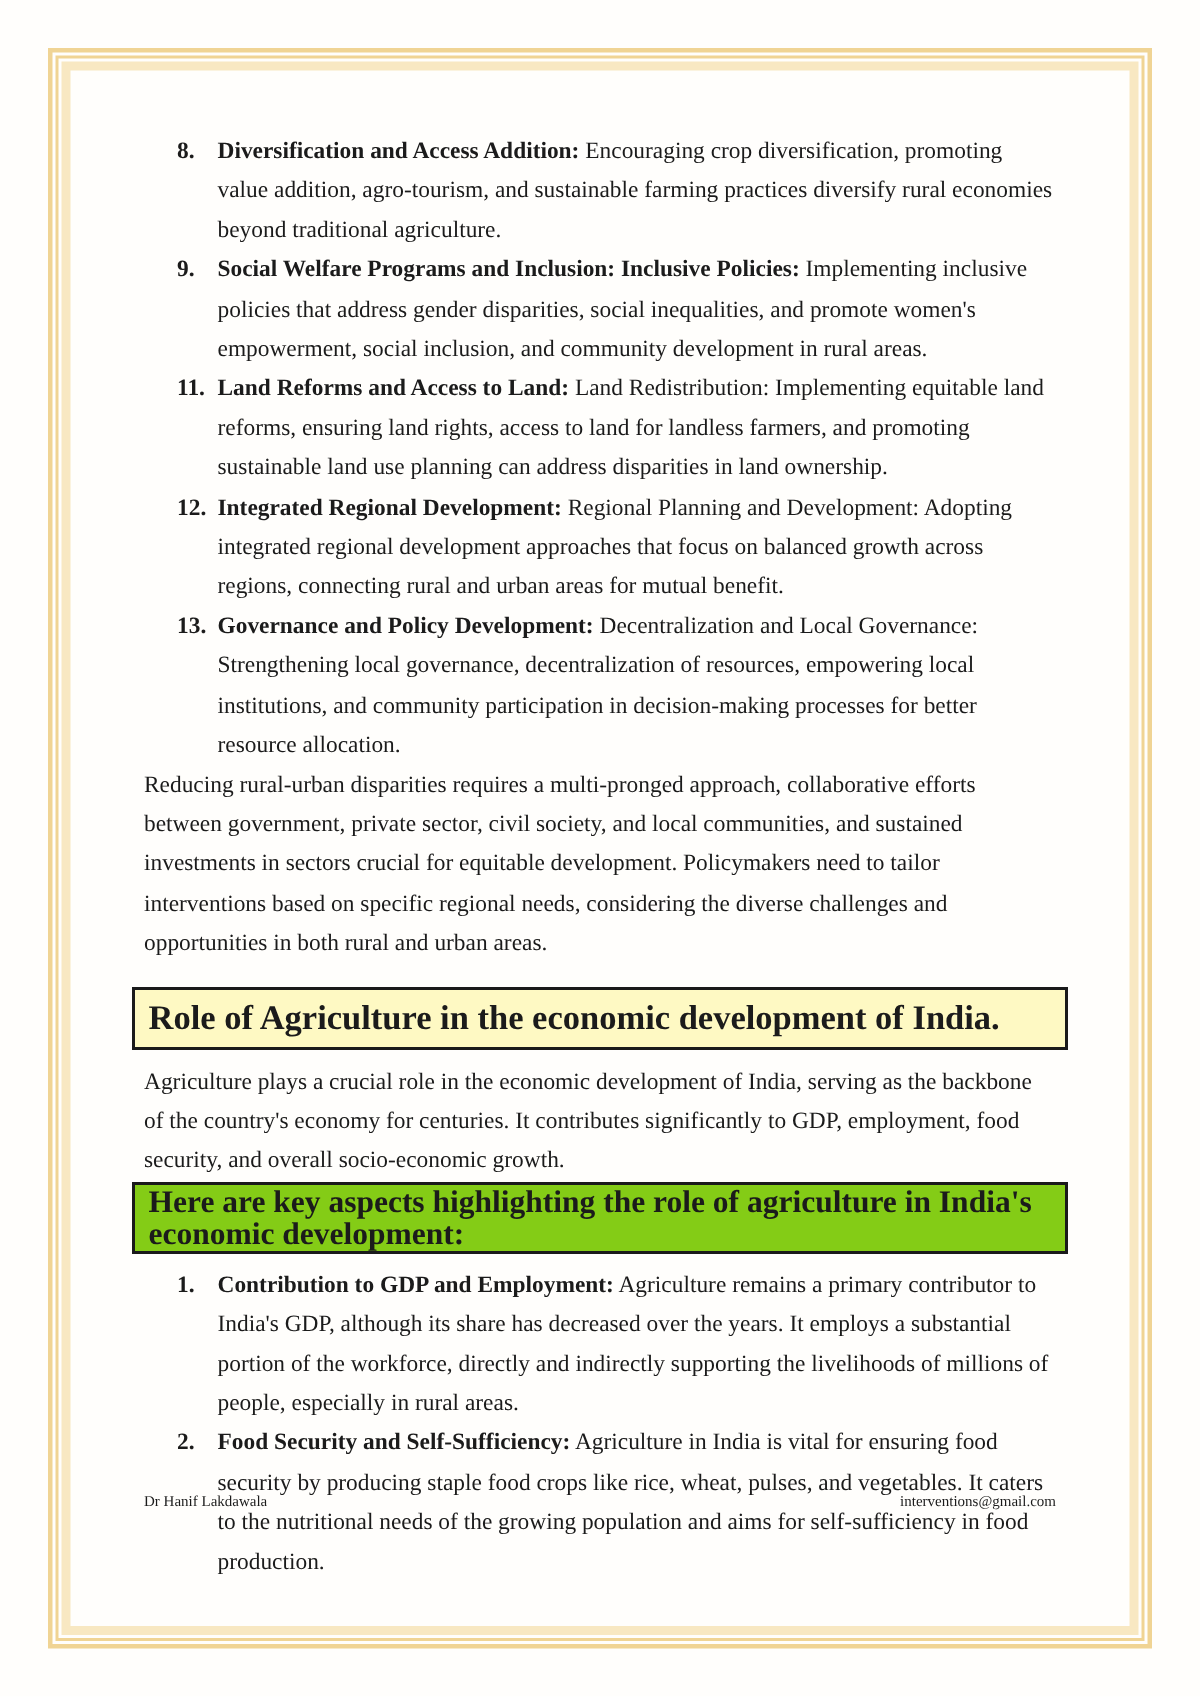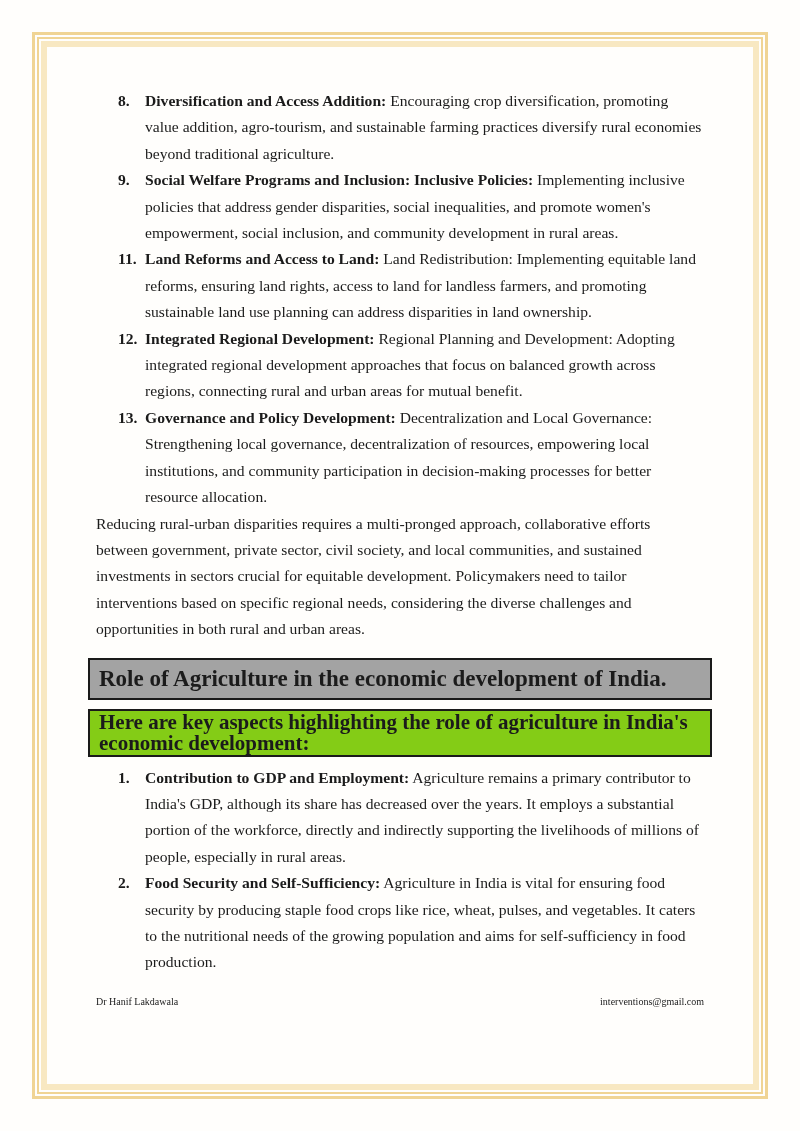--- a/index.html
+++ b/index.html
@@ -49,21 +49,21 @@
   ol.numlist .num {
     position: absolute;
     left: 22px;
     top: 0;
     font-weight: bold;
   }
   .lead { font-weight: bold; }
   p.para { margin: 0; }
   .heading-box {
     margin: 15px -8px 9px -8px;
-    background: #a3a3a3;
+    background: #fef9c3;
     border: 2.5px solid #1a1a1a;
     padding: 3px 9px 4px 9px;
     font-size: 23px;
     font-weight: bold;
     line-height: 31px;
     white-space: nowrap;
   }
   .sub-box {
     margin: 0 -8px 8px -8px;
     background: #84cc16;
@@ -114,20 +114,21 @@
         <span class="num">13.</span><span class="lead">Governance and Policy Development:</span> <span>Decentralization and Local Governance: Strengthening local governance, decentralization of resources, empowering local institutions, and community participation in decision-making processes for better resource allocation.</span>
       </li>
     </ol>
 
     <p class="para">Reducing rural-urban disparities requires a multi-pronged approach, collaborative efforts between government, private sector, civil society, and local communities, and sustained investments in sectors crucial for equitable development. Policymakers need to tailor interventions based on specific regional needs, considering the diverse challenges and opportunities in both rural and urban areas.</p>
 
     <div class="heading-box">
       <span>Role of Agriculture in the economic development of India.</span>
     </div>
 
+    <p class="para intro">Agriculture plays a crucial role in the economic development of India, serving as the backbone of the country's economy for centuries. It contributes significantly to GDP, employment, food security, and overall socio-economic growth.</p>
 
     <div class="sub-box">
       <span>Here are key aspects highlighting the role of agriculture in India's economic development:</span>
     </div>
 
     <ol class="numlist">
       <li>
         <span class="num">1.</span><span class="lead">Contribution to GDP and Employment:</span> <span>Agriculture remains a primary contributor to India's GDP, although its share has decreased over the years. It employs a substantial portion of the workforce, directly and indirectly supporting the livelihoods of millions of people, especially in rural areas.</span>
       </li>
       <li>

